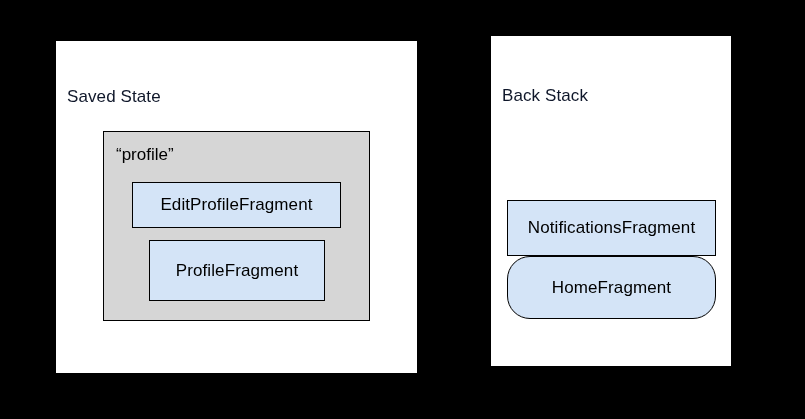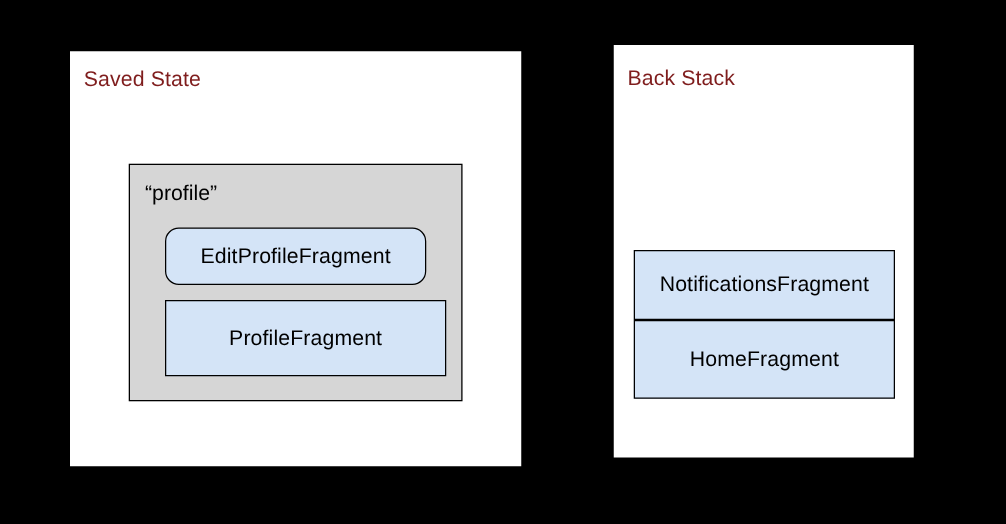--- a/index.html
+++ b/index.html
@@ -20,23 +20,24 @@
   }
   .panel {
     position: absolute;
     background: #ffffff;
     box-sizing: border-box;
   }
   .panel-title {
     position: absolute;
     font-size: 17px;
     line-height: 20px;
-    color: #7f1d1d;
+    color: #0f172a;
     white-space: nowrap;
     letter-spacing: 0.1px;
+    margin-top: 33px;
   }
   .group-box {
     position: absolute;
     background: #d6d6d6;
     border: 1.5px solid #000000;
     box-sizing: border-box;
   }
   .group-label {
     position: absolute;
     font-size: 17px;
@@ -67,38 +68,38 @@
 <div id="canvas">
 
   <div class="panel" style="left:56px; top:41px; width:361px; height:332px;">
 
     <div class="panel-title" style="left:11px; top:13px;">Saved State</div>
 
     <div class="group-box" style="left:47px; top:90px; width:267px; height:190px;text-align:right;">
 
       <div class="group-label" style="left:12px; top:13px;">“profile”</div>
 
-      <div class="frag-box" style="left:28px; top:50px; width:209px; height:46px;border-radius:11px;">
+      <div class="frag-box" style="left:28px; top:50px; width:209px; height:46px;">
         <span class="frag-label">EditProfileFragment</span>
       </div>
 
-      <div class="frag-box" style="left:28px; top:108px; width:225px; height:61px;">
+      <div class="frag-box" style="left:45px; top:108px; width:176px; height:61px;">
         <span class="frag-label">ProfileFragment</span>
       </div>
 
     </div>
   </div>
 
   <div class="panel" style="left:491px; top:36px; width:240px; height:330px;">
 
     <div class="panel-title" style="left:11px; top:17px;">Back Stack</div>
 
     <div class="frag-box" style="left:16px; top:164px; width:209px; height:56px;justify-content:center;">
       <span class="frag-label">NotificationsFragment</span>
     </div>
 
-    <div class="frag-box" style="left:16px; top:220px; width:209px; height:63px;">
+    <div class="frag-box" style="left:16px; top:220px; width:209px; height:63px;border-radius:23px;">
       <span class="frag-label">HomeFragment</span>
     </div>
 
   </div>
 
 </div>
 
 </body></html>

